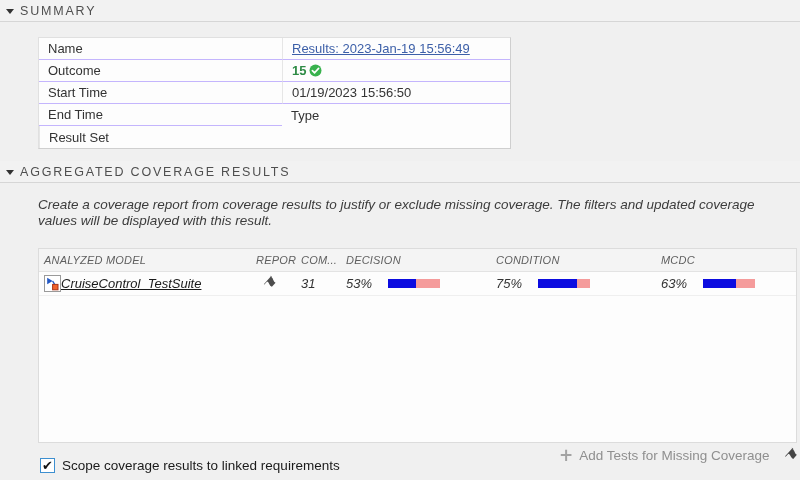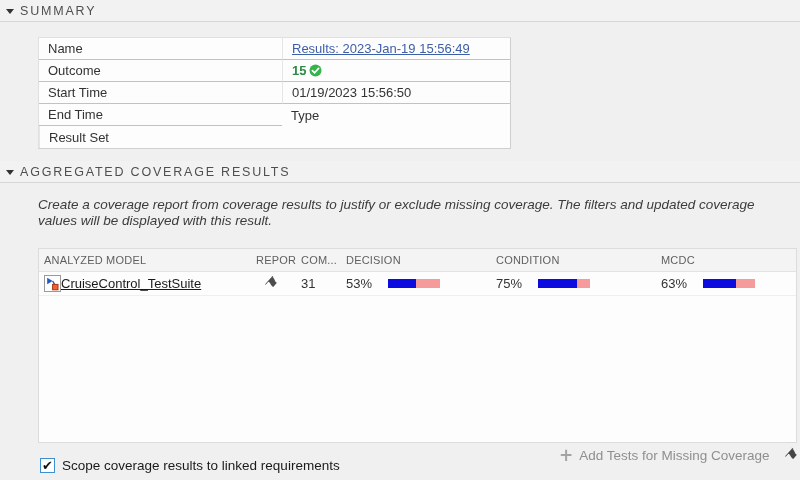--- a/index.html
+++ b/index.html
@@ -40,21 +40,21 @@
   .coverage-desc {
     position:absolute; left:38px; top:197px; width:748px;
     font-style:italic; font-size:13.5px; line-height:16px; color:#3c3c3c;
   }
   
   .cov-table {
     position:absolute; left:38px; top:248px; width:759px; height:195px;
     background:#fdfdfd; border:1px solid #dcdcdc;
     display:flex; flex-direction:column;
   }
-  .cov-grid { display:grid; grid-template-columns:212px 45px 45px 150px 165px 1fr; }
+  .cov-grid { display:grid; grid-template-columns:212px 45px 45px 150px 165px 1fr;font-style:italic; }
   .cov-head { height:23px; background:#f4f4f4; border-bottom:1px solid #e3e3e3; }
   .cov-head .hcell {
     display:flex; align-items:center; padding-left:5px;
     font-size:11px; color:#5f5f5f; letter-spacing:.2px; white-space:nowrap; overflow:hidden;
   }
   .cov-row { height:24px; border-bottom:1px solid #efefef; background:#fdfdfd; }
   .cov-row .cell { display:flex; align-items:center; padding-left:5px; font-size:13px; color:#333; white-space:nowrap; }
   .model-link { color:#1a1a1a; text-decoration:underline; }
   .flag-glyph {
     display:inline-block; transform:rotate(42deg);

